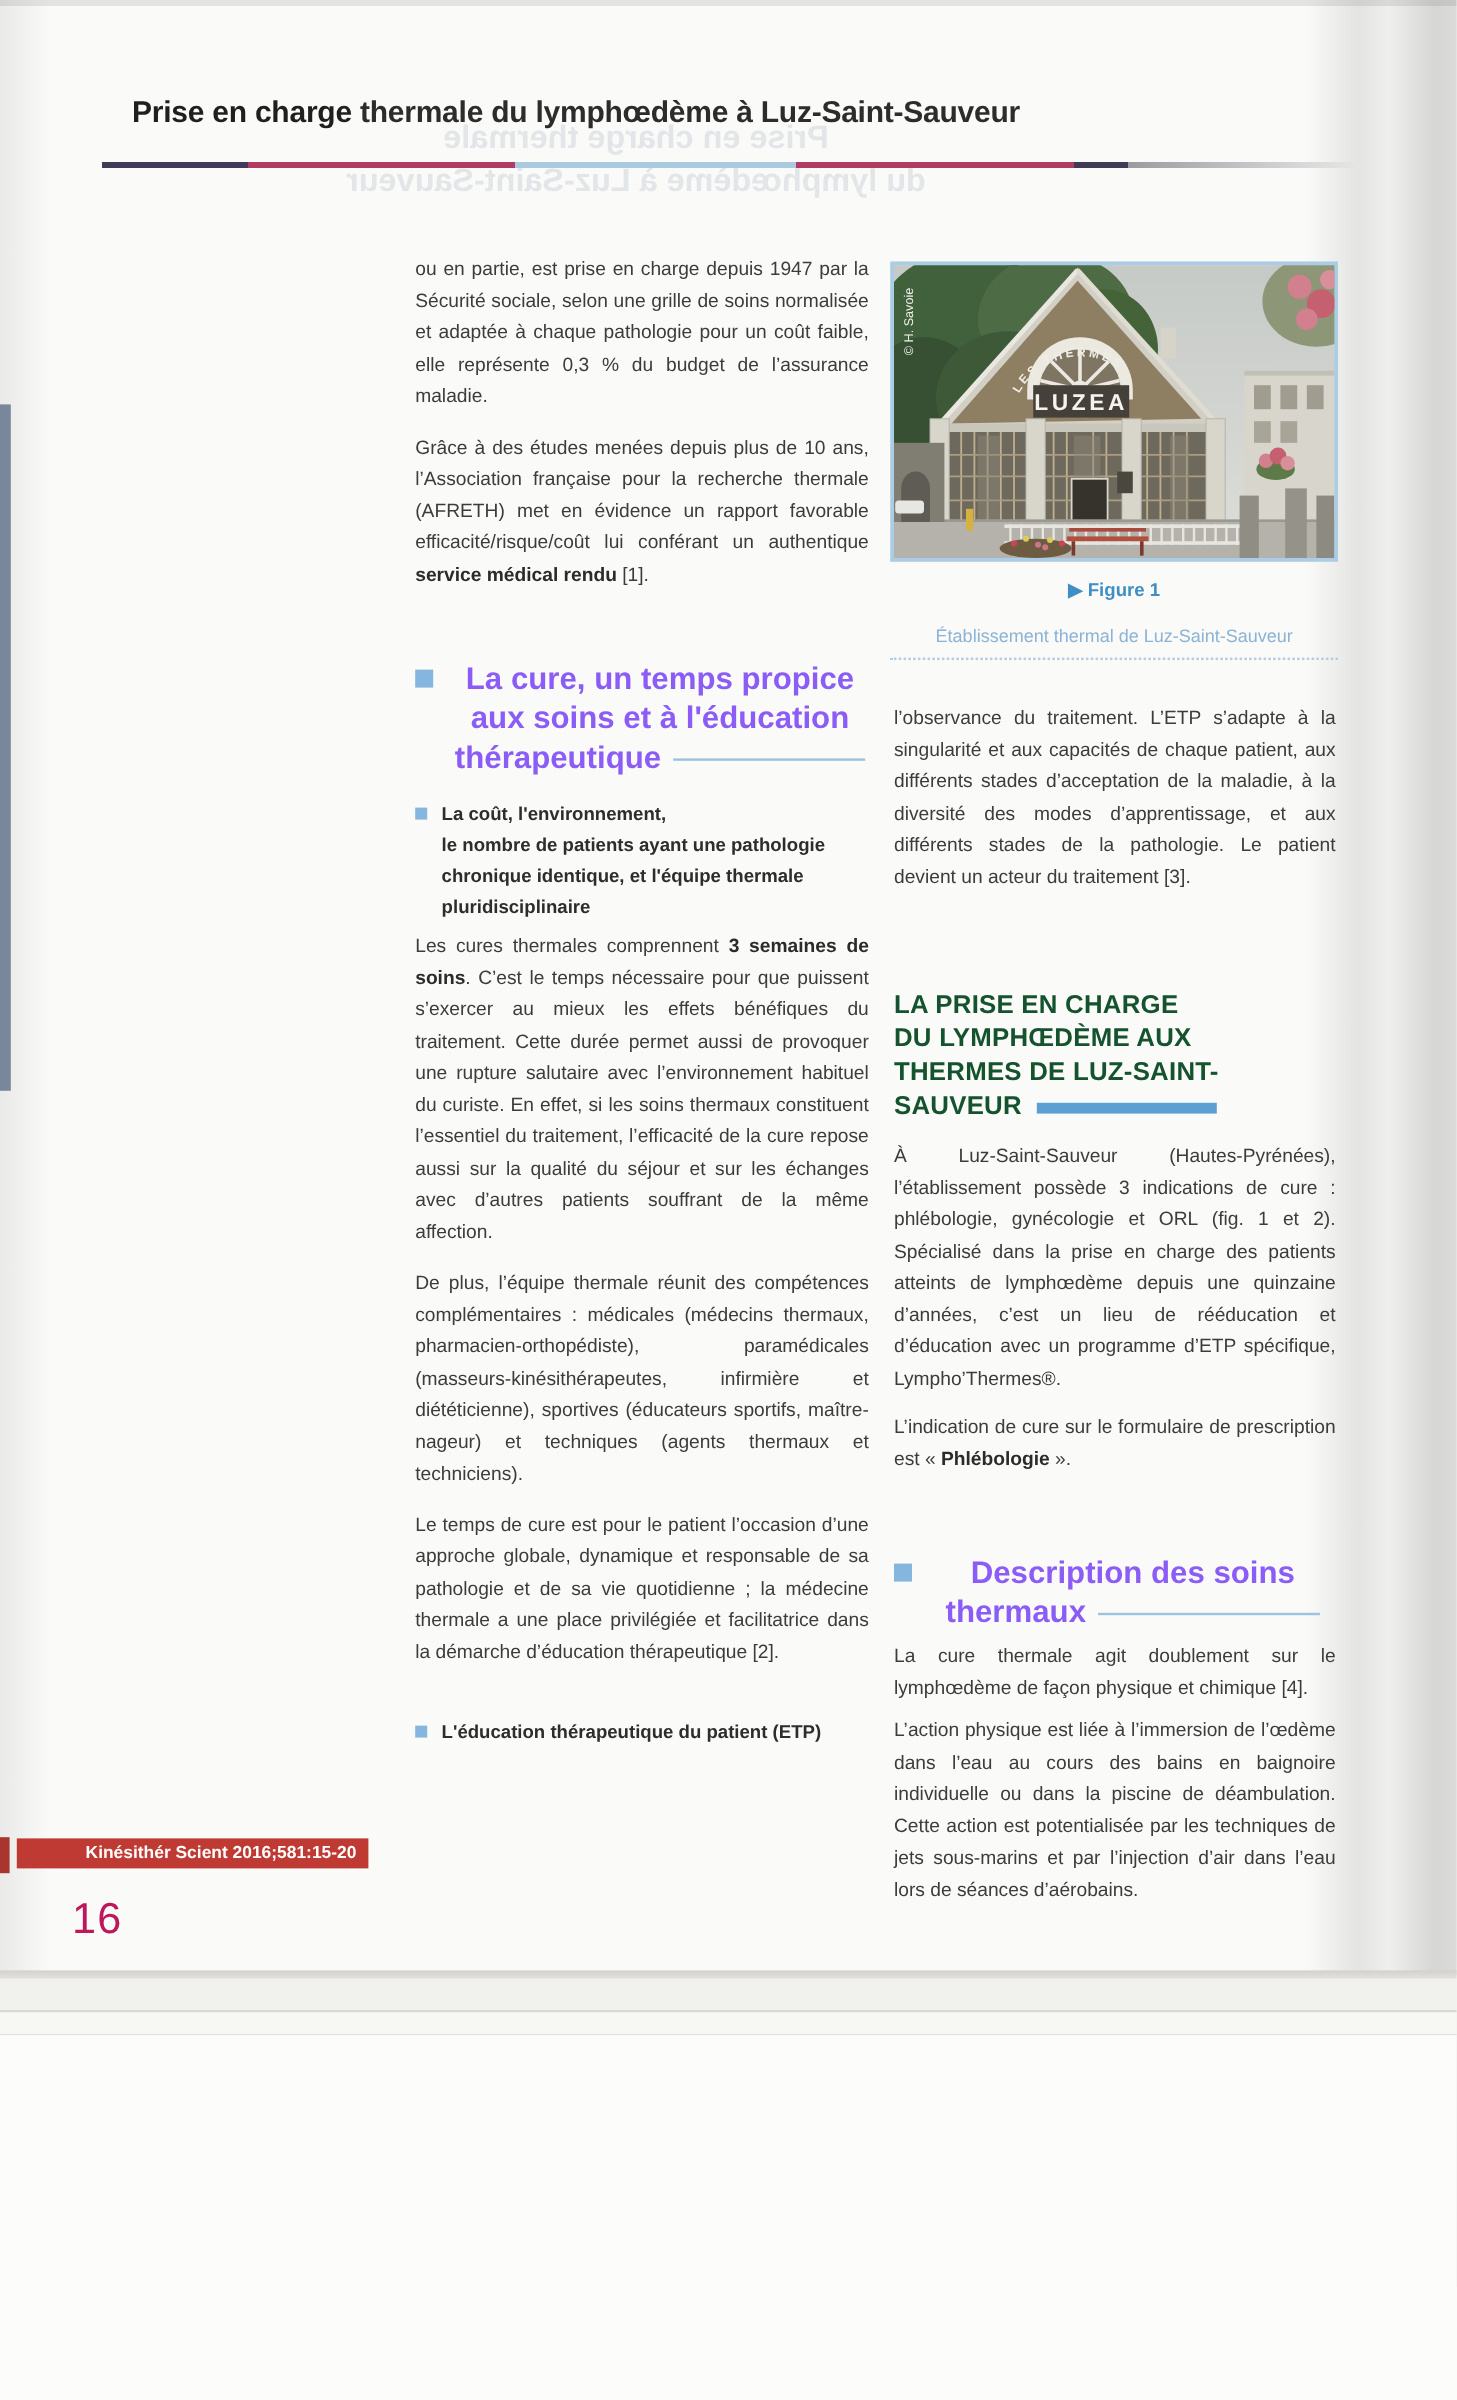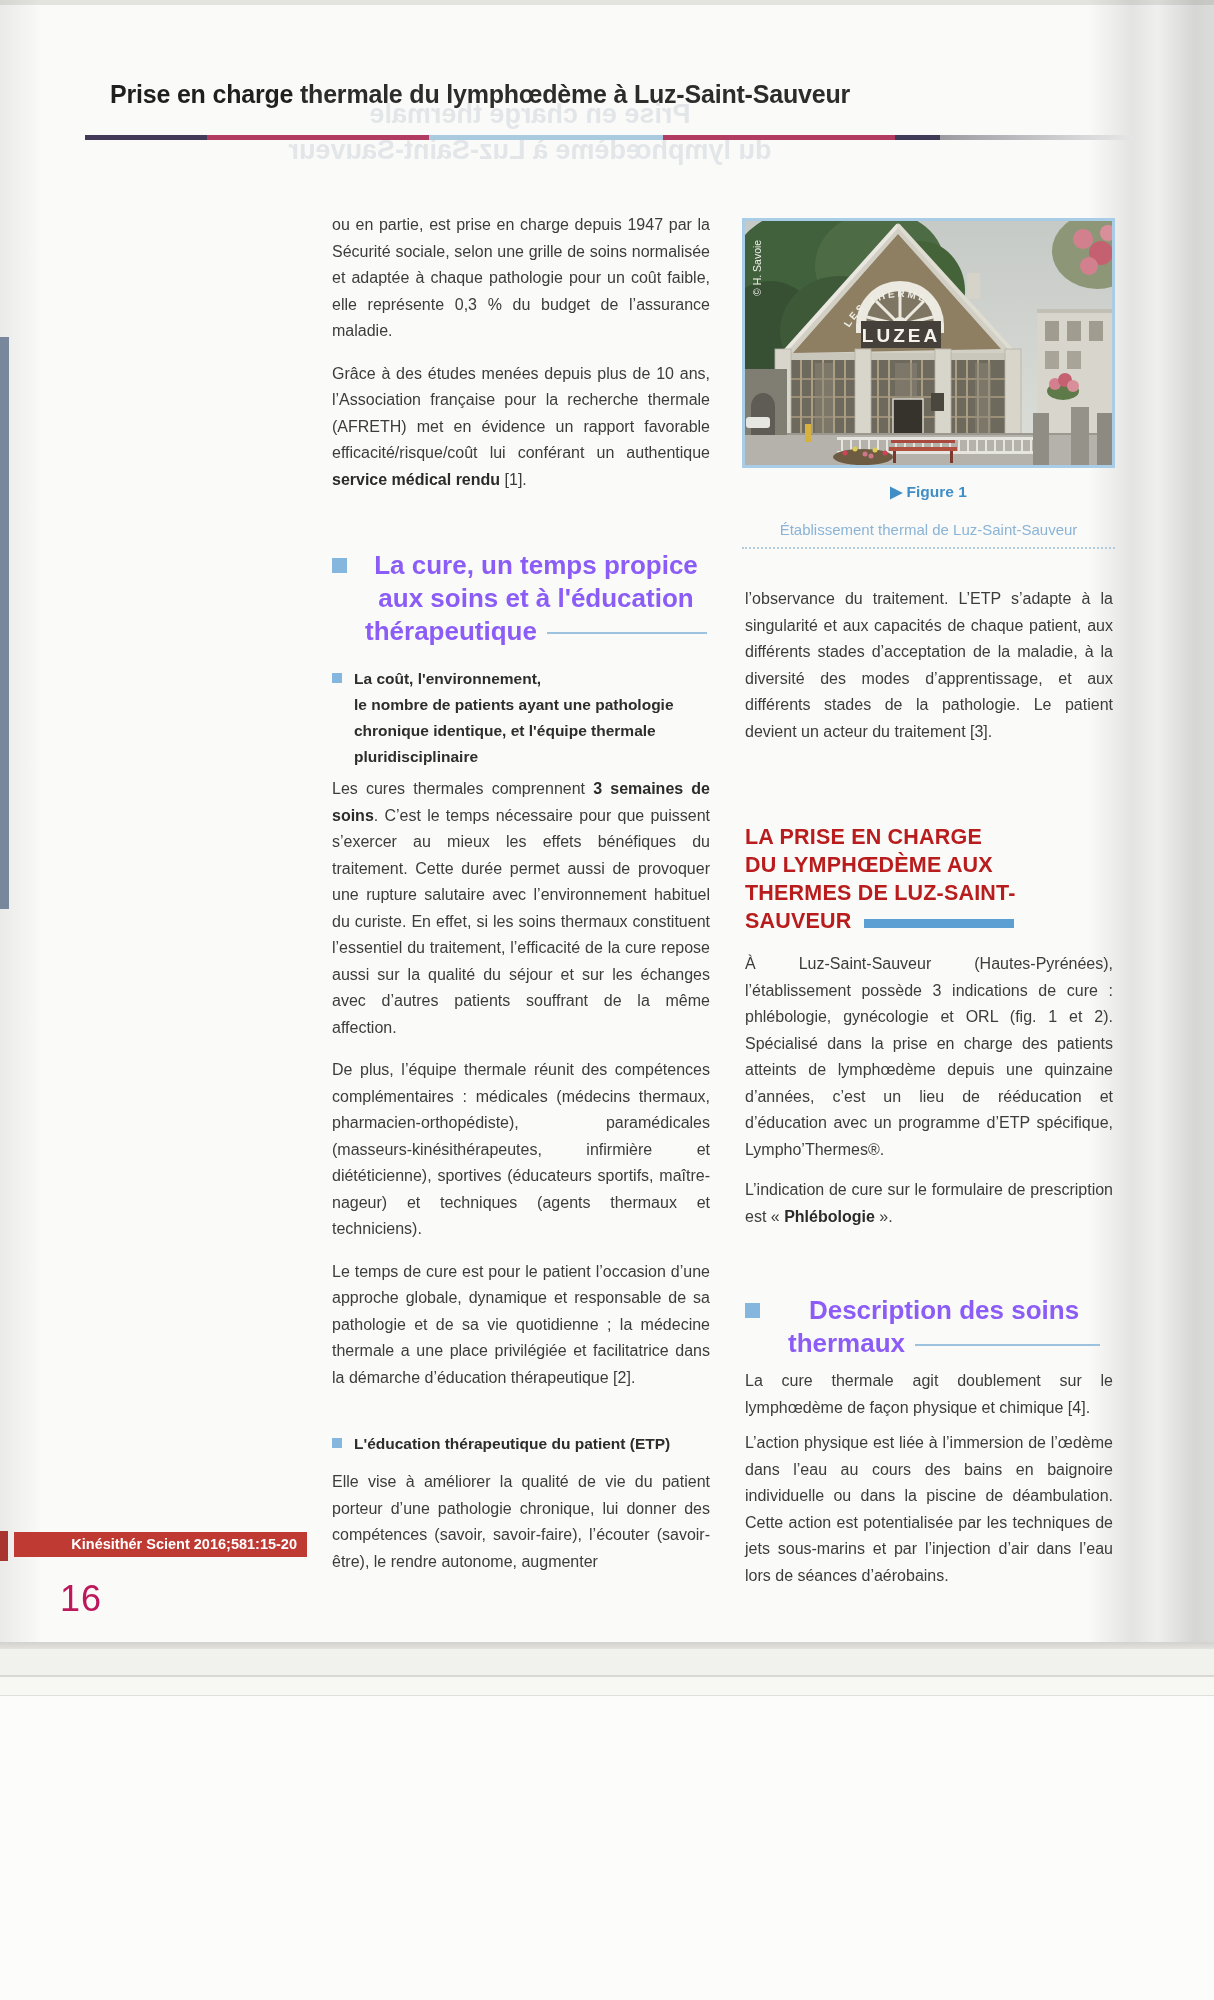--- a/index.html
+++ b/index.html
@@ -33,37 +33,37 @@
       #b23b62 122px, #b23b62 344px,
       #a9cadf 344px, #a9cadf 578px,
       #b23b62 578px, #b23b62 810px,
       #3f3a55 810px, #3f3a55 855px,
       #9a9aa0 855px, #d8d8da 1000px, #e6e6e6 1048px); }
   .ghost { position:absolute; left:200px; top:96px; width:660px; text-align:center;
     transform:scaleX(-1); font-weight:bold; font-size:27px; line-height:36px;
     color:rgba(128,148,174,0.20); pointer-events:none; }
 
   
-  .col-left  { position:absolute; left:332px; top:212px; width:378px; }
+  .col-left  { position:absolute; left:346px; top:212px; width:378px; }
   .col-right { position:absolute; left:745px; top:586px; width:368px; }
   .para { font-size:16px; line-height:26.5px; text-align:justify; margin:0 0 16px 0; }
   .para b { color:#2b2b2b; }
 
   .sec-h { position:relative; padding-left:30px; font-size:26px; line-height:33px; color:#8b5cf6; margin:0;text-align:center; }
   .sec-h .sq { position:absolute; left:0; top:9px; width:15px; height:15px; background:#85b6de; }
   .hrule { display:inline-block; height:2px; background:#9cc2e0; vertical-align:6px; margin-left:10px; }
   .w160 { width:160px; } .w185 { width:185px; }
 
   .sub-h { position:relative; padding-left:22px; font-weight:bold; font-size:15.5px; line-height:26px; color:#2d2d2d; margin:0; }
   .sub-h .sq { position:absolute; left:0; top:7px; width:10px; height:10px; background:#85b6de; }
   .mt56 { margin-top:56px; } .mt18 { margin-top:18px; } .mb6 { margin-bottom:6px; }
   .mt40 { margin-top:40px; } .mb12 { margin-bottom:12px; } .mt64 { margin-top:64px; }
   .mb78 { margin-bottom:78px; } .mb14 { margin-bottom:14px; } .mb8 { margin-bottom:8px; } .mb9 { margin-bottom:9px; }
 
-  .caps-h { font-size:21.5px; font-weight:bold; line-height:28px; color:#b91c1c; letter-spacing:0.2px; margin:0 0 16px 0; }
+  .caps-h { font-size:21.5px; font-weight:bold; line-height:28px; color:#14532d; letter-spacing:0.2px; margin:0 0 16px 0; }
   .caps-bar { display:inline-block; width:150px; height:9px; background:#5b9fd3; margin-left:12px; }
 
   
   .figure { position:absolute; left:742px; top:218px; width:373px; }
   .photo-frame { width:367px; height:244px; border:3px solid #a9cde6; background:#cfd2cd; }
   .photo-frame svg { display:block; }
   .fig-label { margin-top:15px; text-align:center; color:#3f8ec6; font-weight:bold; font-size:15.5px; }
   .fig-caption { margin-top:20px; text-align:center; color:#8ab3d6; font-size:15px; }
   .fig-dots { margin-top:9px; border-top:2px dotted #b1cbdf; height:0; }
 
@@ -113,21 +113,20 @@
 
     <p class="para"><span>Les cures thermales comprennent </span><b>3 semaines de soins</b><span>. C’est le temps nécessaire pour que puissent s’exercer au mieux les effets bénéfiques du traitement. Cette durée permet aussi de provoquer une rupture salutaire avec l’environnement habituel du curiste. En effet, si les soins thermaux constituent l’essentiel du traitement, l’efficacité de la cure repose aussi sur la qualité du séjour et sur les échanges avec d’autres patients souffrant de la même affection.</span></p>
     <p class="para">De plus, l’équipe thermale réunit des compétences complémentaires : médicales (médecins thermaux, pharmacien-orthopédiste), paramédicales (masseurs-kinésithérapeutes, infirmière et diététicienne), sportives (éducateurs sportifs, maître-nageur) et techniques (agents thermaux et techniciens).</p>
     <p class="para">Le temps de cure est pour le patient l’occasion d’une approche globale, dynamique et responsable de sa pathologie et de sa vie quotidienne ; la médecine thermale a une place privilégiée et facilitatrice dans la démarche d’éducation thérapeutique [2].</p>
 
     <div class="sub-h mt40 mb12">
       <span class="sq"></span>
       <span>L'éducation thérapeutique du patient (ETP)</span>
     </div>
 
-    <p class="para">Elle vise à améliorer la qualité de vie du patient porteur d’une pathologie chronique, lui donner des compétences (savoir, savoir-faire), l’écouter (savoir-être), le rendre autonome, augmenter</p>
   </div>
 
   <figure class="figure" style="margin:0">
     <div class="photo-frame">
       <svg width="367" height="244" viewBox="0 0 367 244">
         <defs>
           <linearGradient id="skyg" x1="0" y1="0" x2="0" y2="1">
             <stop offset="0" stop-color="#c6cac6"></stop>
               <stop offset="1" stop-color="#dcded9"></stop>
           </linearGradient>

